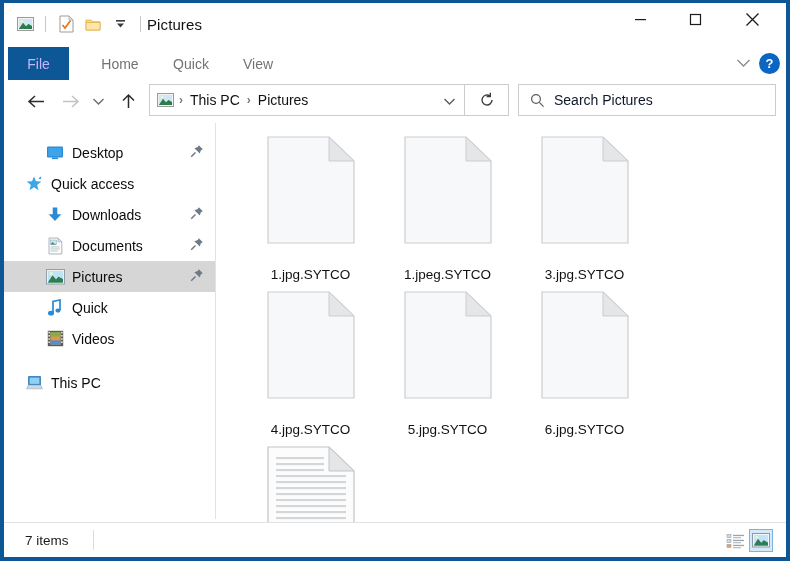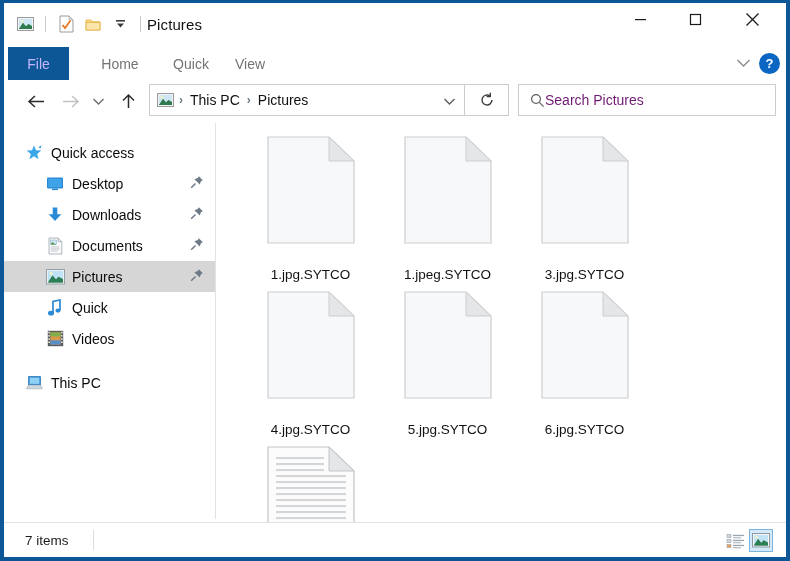--- a/index.html
+++ b/index.html
@@ -113,21 +113,21 @@
     font-size: 14px;
     color: #737373;
   }
   #tab-file {
     left: 4px; width: 61px;
     background: #0d5796;
     color: #c4b5fd;
   }
   #tab-home { left: 87px; width: 58px; }
   #tab-share { left: 158px; width: 58px; }
-  #tab-view { left: 220px; width: 52px; text-align: center; }
+  #tab-view { left: 228px; width: 52px; text-align: center; }
   #ribbon-collapse {
     position: absolute;
     left: 726px; top: 4px;
     width: 26px; height: 24px;
     display: flex; align-items: center; justify-content: center;
   }
   #help-button {
     position: absolute;
     left: 755px; top: 6px;
     width: 21px; height: 21px;
@@ -200,21 +200,22 @@
   #search-box {
     position: absolute;
     left: 514px; top: 4px;
     width: 258px; height: 32px;
     border: 1px solid #cccccc;
     background: #ffffff;
     display: flex; align-items: center;
   }
   #search-input-text {
     font-size: 14px;
-    color: #701a75;
+    color: #0f172a;
+    margin-left: 9px;
   }
   #search-icon-wrap { margin-left: 11px; display:flex; }
 
   
   #main-body {
     position: relative;
     height: 396px;
     background: #ffffff;
     z-index: 50;
   }
@@ -457,45 +458,45 @@
         </svg>
       </span>
       <span id="search-input-text">Search Pictures</span>
     </div>
   </div>
 
   <div id="main-body">
 
     <div id="sidebar">
 
-      <div class="side-item lvl0">
-        <span class="side-ico">
-          <svg width="18" height="18" viewBox="0 0 18 18">
-            <path d="M9 1.5 L11 6.3 L16.3 6.6 L12.2 10 L13.5 15.2 L9 12.3 L4.5 15.2 L5.8 10 L1.7 6.6 L7 6.3 Z" fill="#3ba7e8"></path>
-            <path d="M13.5 3.2 L16.5 1.2 L15.5 4.5" fill="#2f96d8"></path>
-          </svg>
-        </span>
-        <span class="side-label">Quick access</span>
-      </div>
-
       <div class="side-item lvl1">
         <span class="side-ico">
           <svg width="18" height="16" viewBox="0 0 18 16">
             <rect x="1" y="1.5" width="16" height="11" rx="1" fill="#2b8ad6"></rect>
             <rect x="2.3" y="2.8" width="13.4" height="8.4" fill="#3fa3e8"></rect>
             <rect x="6" y="12.5" width="6" height="1.6" fill="#2b8ad6"></rect>
           </svg>
         </span>
         <span class="side-label">Desktop</span>
         <span class="pin-ico">
           <svg width="14" height="14" viewBox="0 0 14 14">
             <path d="M8.8 1.2 L12.8 5.2 L10.9 6.2 L9.8 9.6 L4.4 4.2 L7.8 3.1 Z" fill="#6e7a86"></path>
             <path d="M5.5 8.5 L1.2 12.8" stroke="#6e7a86" stroke-width="1.5"></path>
           </svg>
         </span>
+      </div>
+
+      <div class="side-item lvl0">
+        <span class="side-ico">
+          <svg width="18" height="18" viewBox="0 0 18 18">
+            <path d="M9 1.5 L11 6.3 L16.3 6.6 L12.2 10 L13.5 15.2 L9 12.3 L4.5 15.2 L5.8 10 L1.7 6.6 L7 6.3 Z" fill="#3ba7e8"></path>
+            <path d="M13.5 3.2 L16.5 1.2 L15.5 4.5" fill="#2f96d8"></path>
+          </svg>
+        </span>
+        <span class="side-label">Quick access</span>
       </div>
 
       <div class="side-item lvl1">
         <span class="side-ico">
           <svg width="18" height="18" viewBox="0 0 18 18">
             <path d="M6.7 1.5 H11.3 V8.2 H15.3 L9 15 L2.7 8.2 H6.7 Z" fill="#2b8ad6"></path>
           </svg>
         </span>
         <span class="side-label">Downloads</span>
         <span class="pin-ico">

